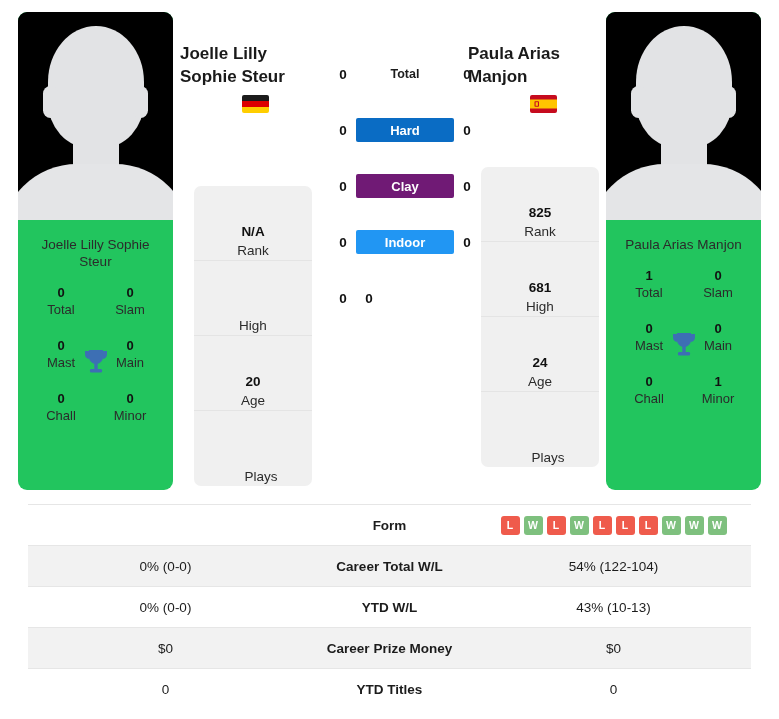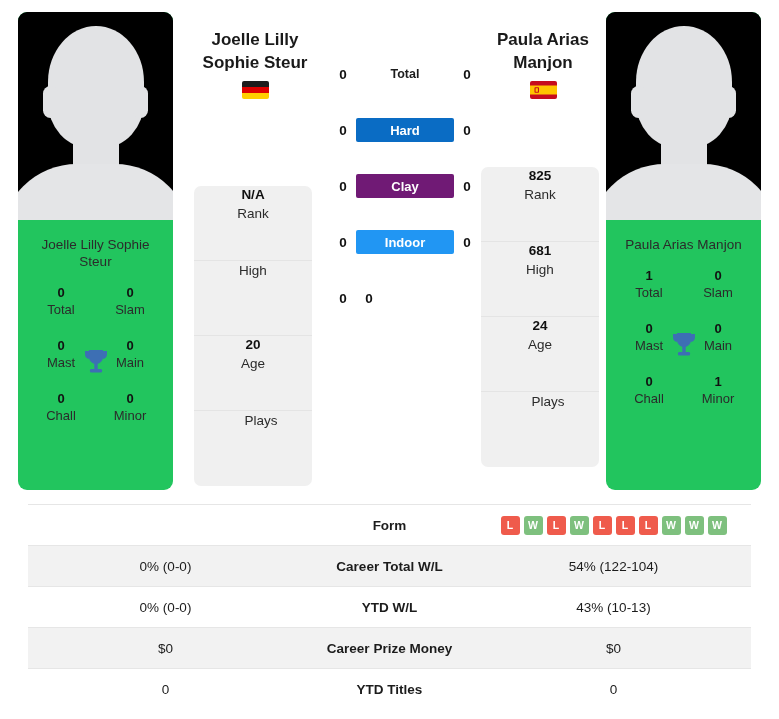--- a/index.html
+++ b/index.html
@@ -123,23 +123,23 @@
     left: 50%;
     margin-left: -13px;
     top: 78px;
     width: 26px;
     height: 30px;
   }
 
   
   .name-head {
     position: absolute;
-    top: 28px;
+    top: 42px;
     width: 150px;
-    text-align: center;
+    text-align: left;
   }
   .name-head.left  { left: 180px; }
   .name-head.right { left: 468px; }
   .name-head .nm {
     font-size: 17px;
     font-weight: bold;
     line-height: 23px;
     color: #1a1a1a;
   }
   .flag {
@@ -159,21 +159,21 @@
     border-radius: 7px;
     overflow: hidden;
   }
   .info-card.left  { left: 194px; top: 186px; }
   .info-card.right { left: 481px; top: 167px; }
   .info-cell {
     height: 75px;
     display: flex;
     flex-direction: column;
     align-items: center;
-    justify-content: flex-start;
+    justify-content: flex-end;
     border-bottom: 1px solid #e4e4e4;
   }
   .info-card .info-cell:last-child { border-bottom: none; margin-left: 16px; }
   .info-val {
     font-size: 13.5px;
     font-weight: bold;
     color: #111;
     line-height: 18px;
   }
   .info-lbl {

